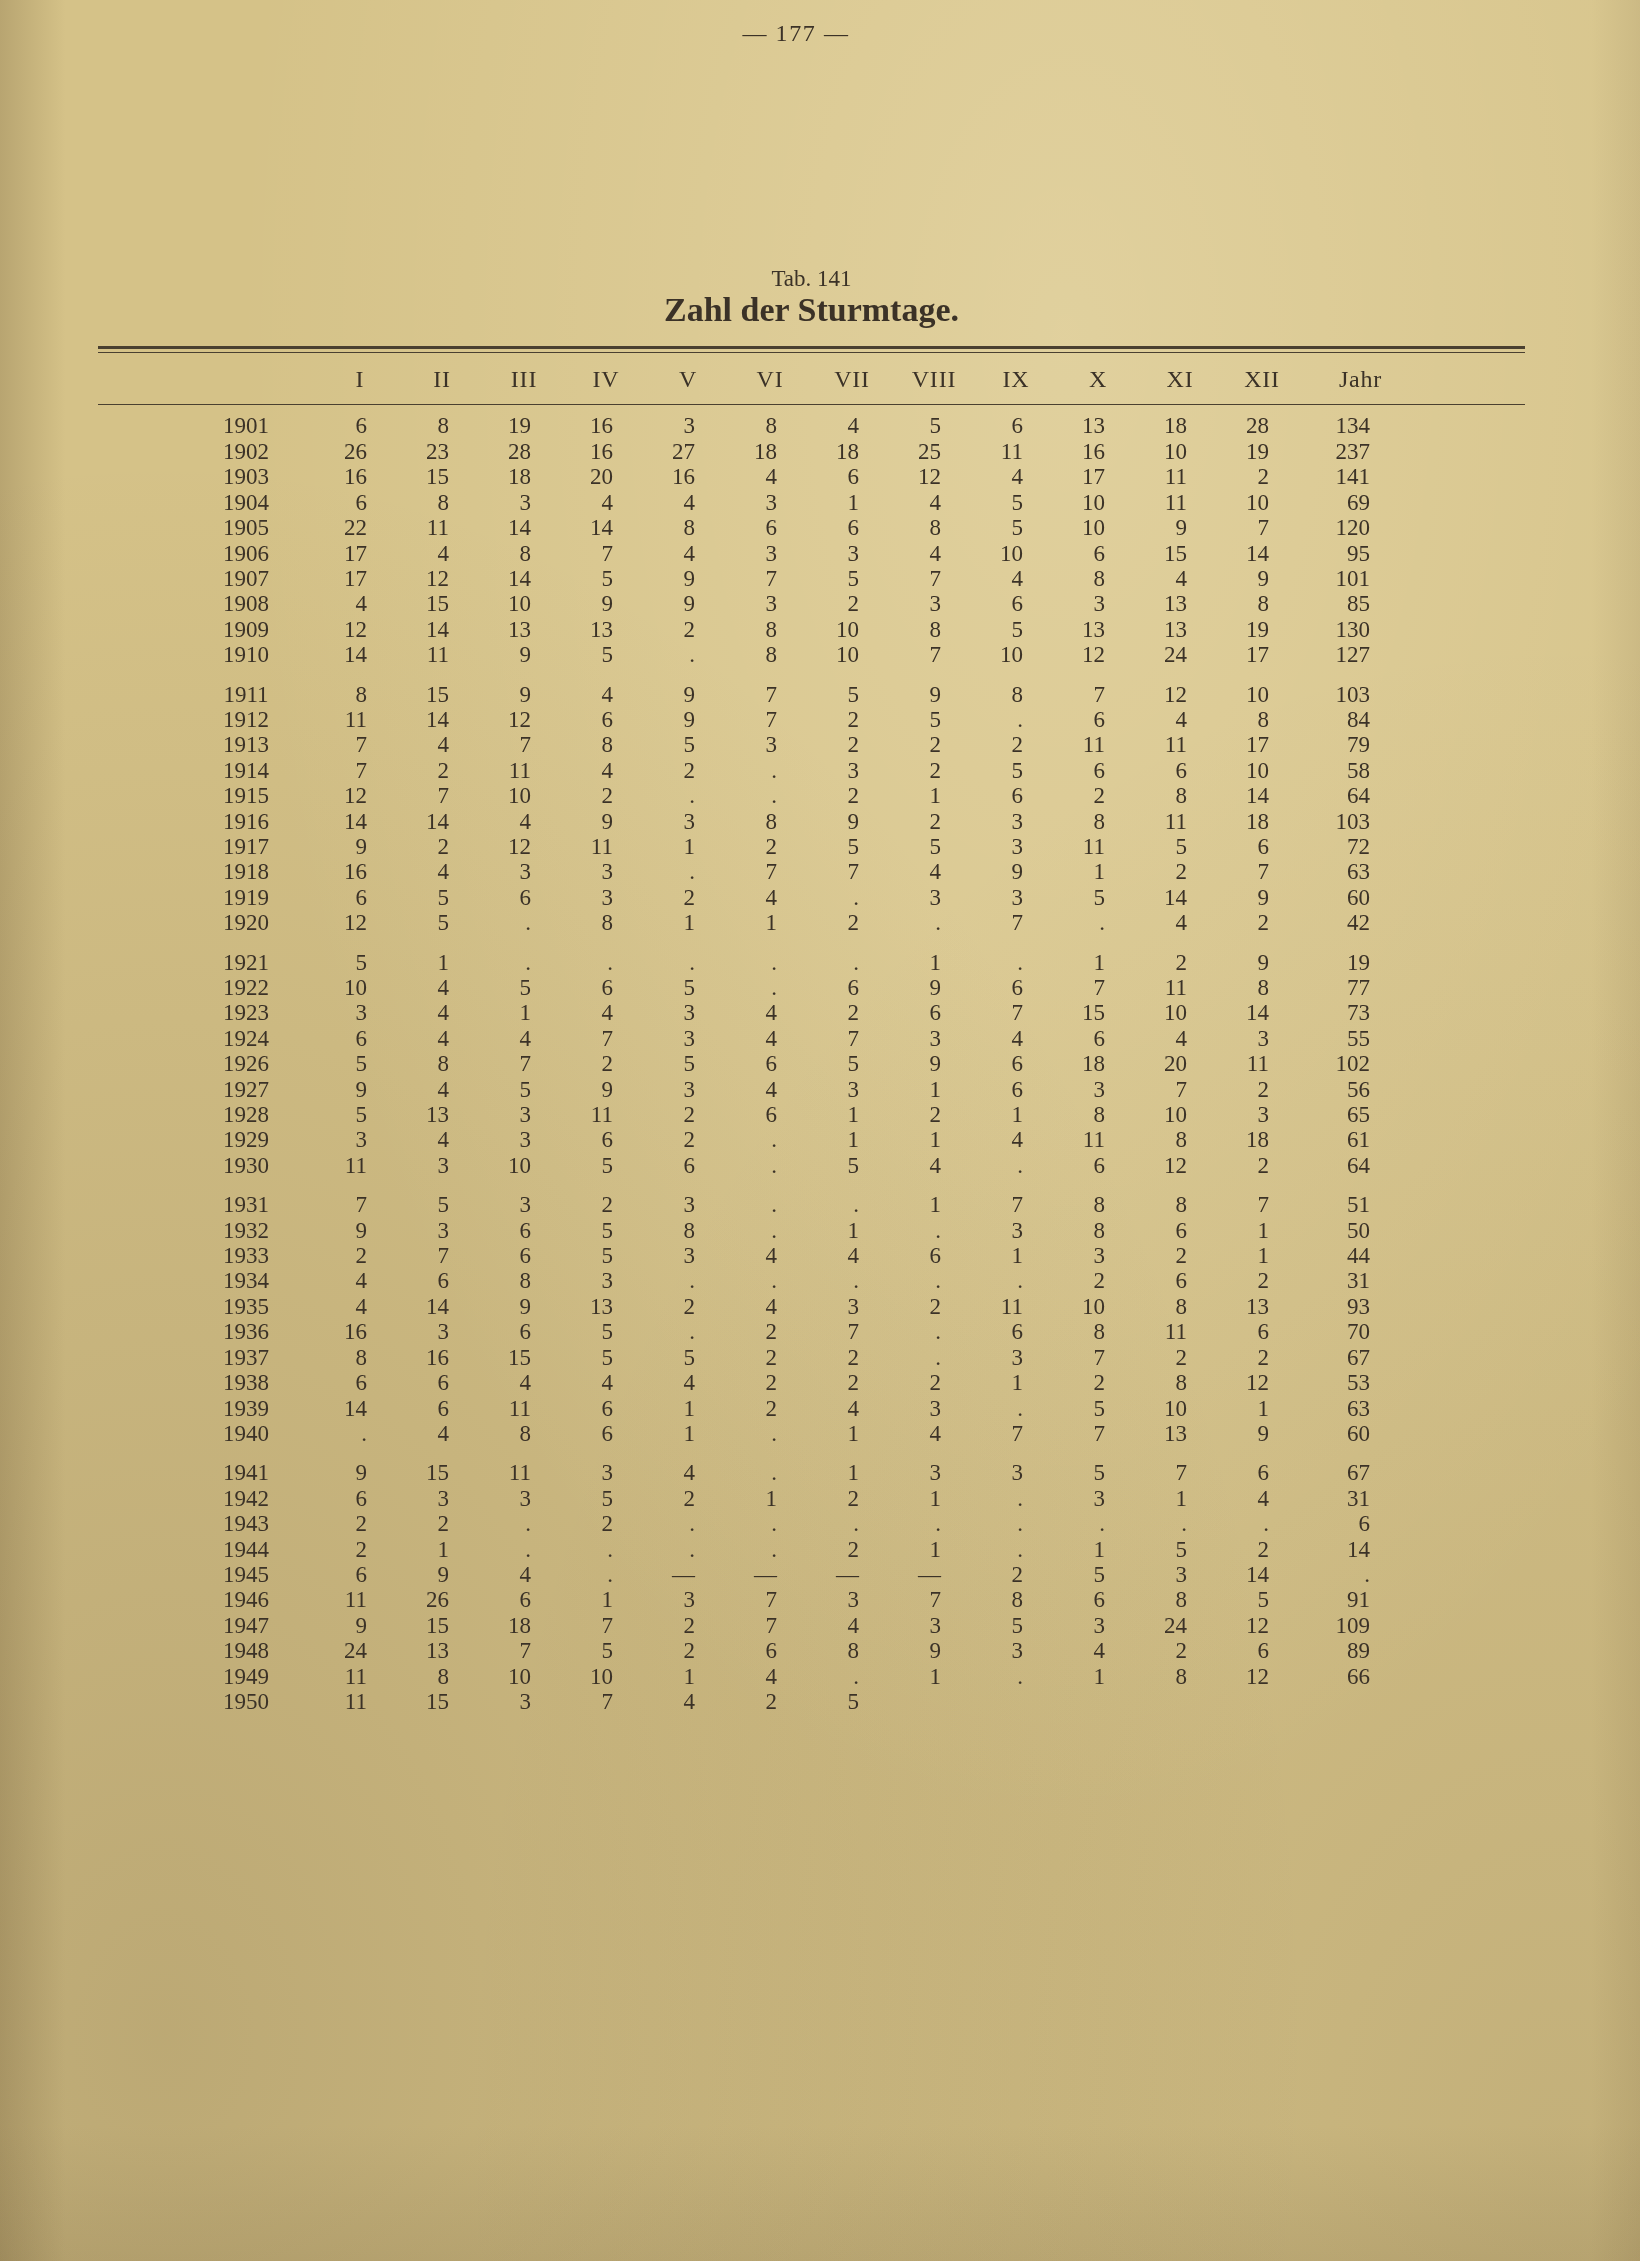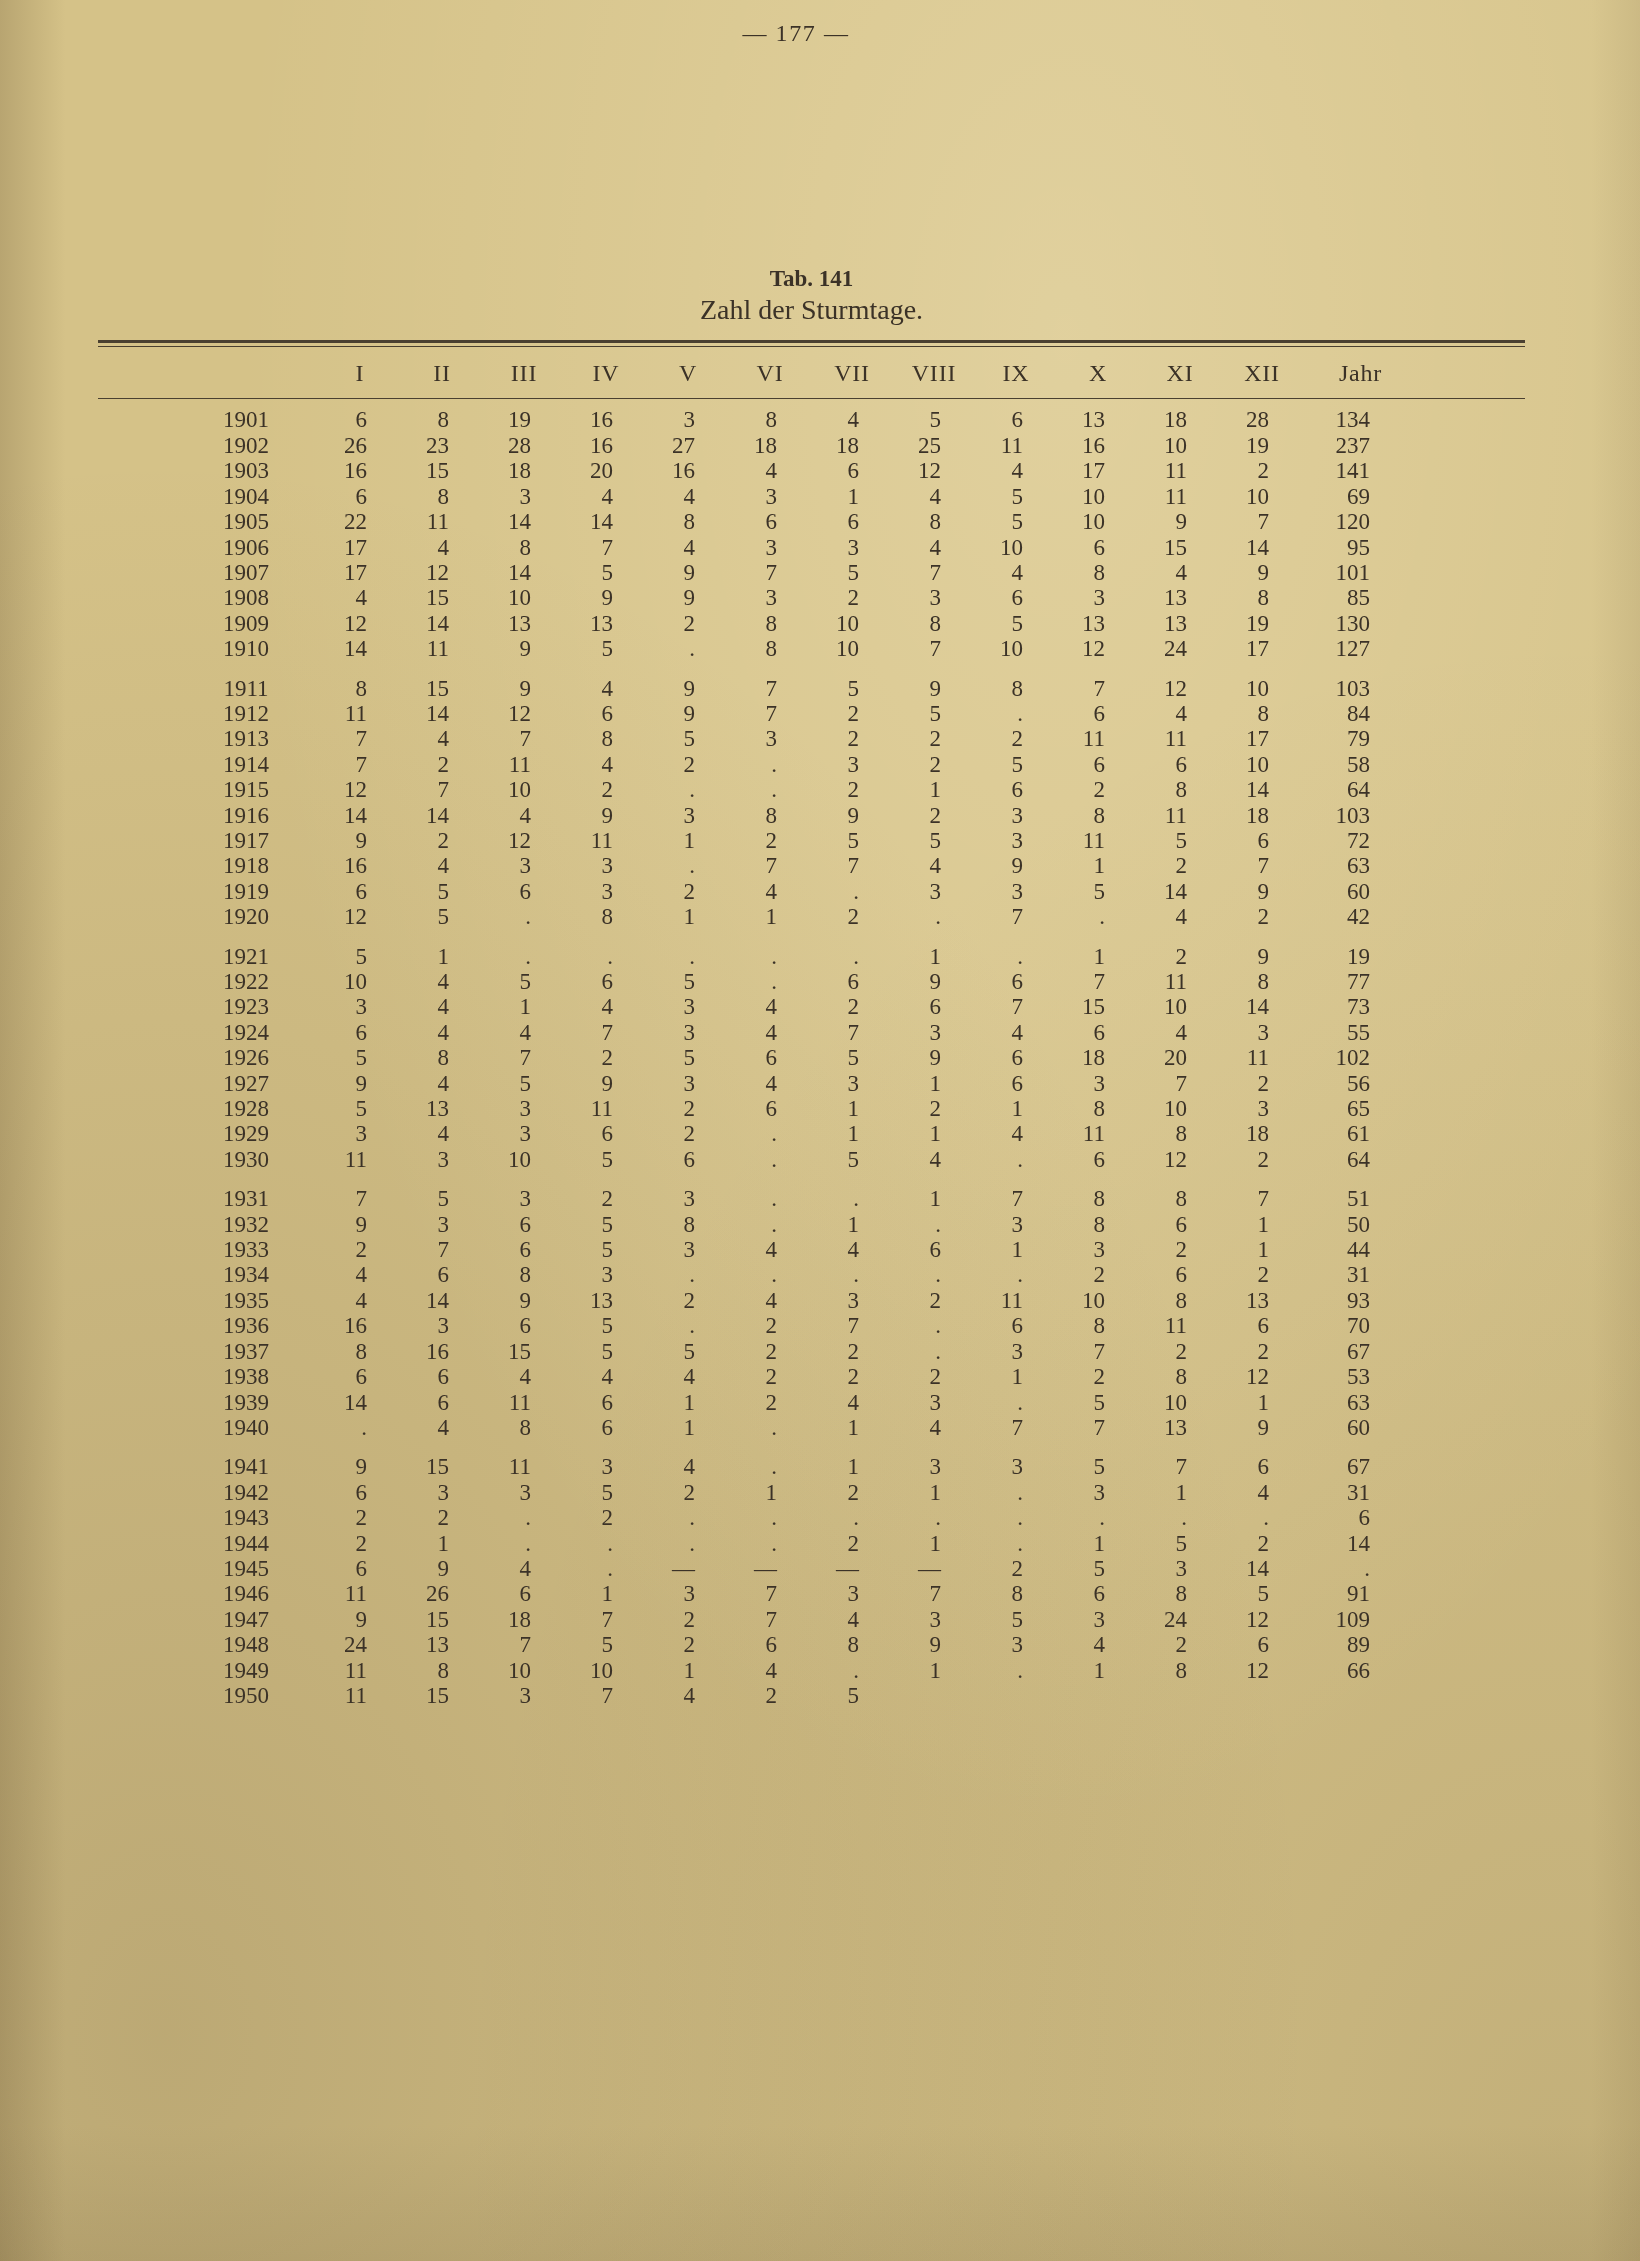--- a/index.html
+++ b/index.html
@@ -21,22 +21,22 @@
     font-family:"Liberation Serif","DejaVu Serif",serif;
     color:var(--ink);
   }
   .page{position:relative;width:1592px;height:2261px;}
   .page-number{
     position:absolute;top:19.7px;left:0;width:100%;
     text-align:center;font-size:24px;letter-spacing:1.6px;
   }
   .table-area{position:absolute;left:98px;top:264px;width:1427px;}
   .caption{text-align:center;}
-  .caption .tab-no{font-size:23px;font-weight:bold;line-height:29.5px;}
-  .caption .tab-title{font-size:28px;font-weight:normal;line-height:31px;margin-bottom:15px;}
+  .caption .tab-no{font-size:23px;font-weight:normal;line-height:29.5px;}
+  .caption .tab-title{font-size:34px;font-weight:bold;line-height:31px;margin-bottom:21px;}
   .rule-double{
     height:3.3px;
     border-top:3.3px solid var(--rule);
     border-bottom:0.8px solid var(--rule);
   }
   table{
     width:1427px;border-collapse:collapse;table-layout:fixed;
     font-size:23px;color:var(--ink);
   }
   col.c-year{width:221px;}

